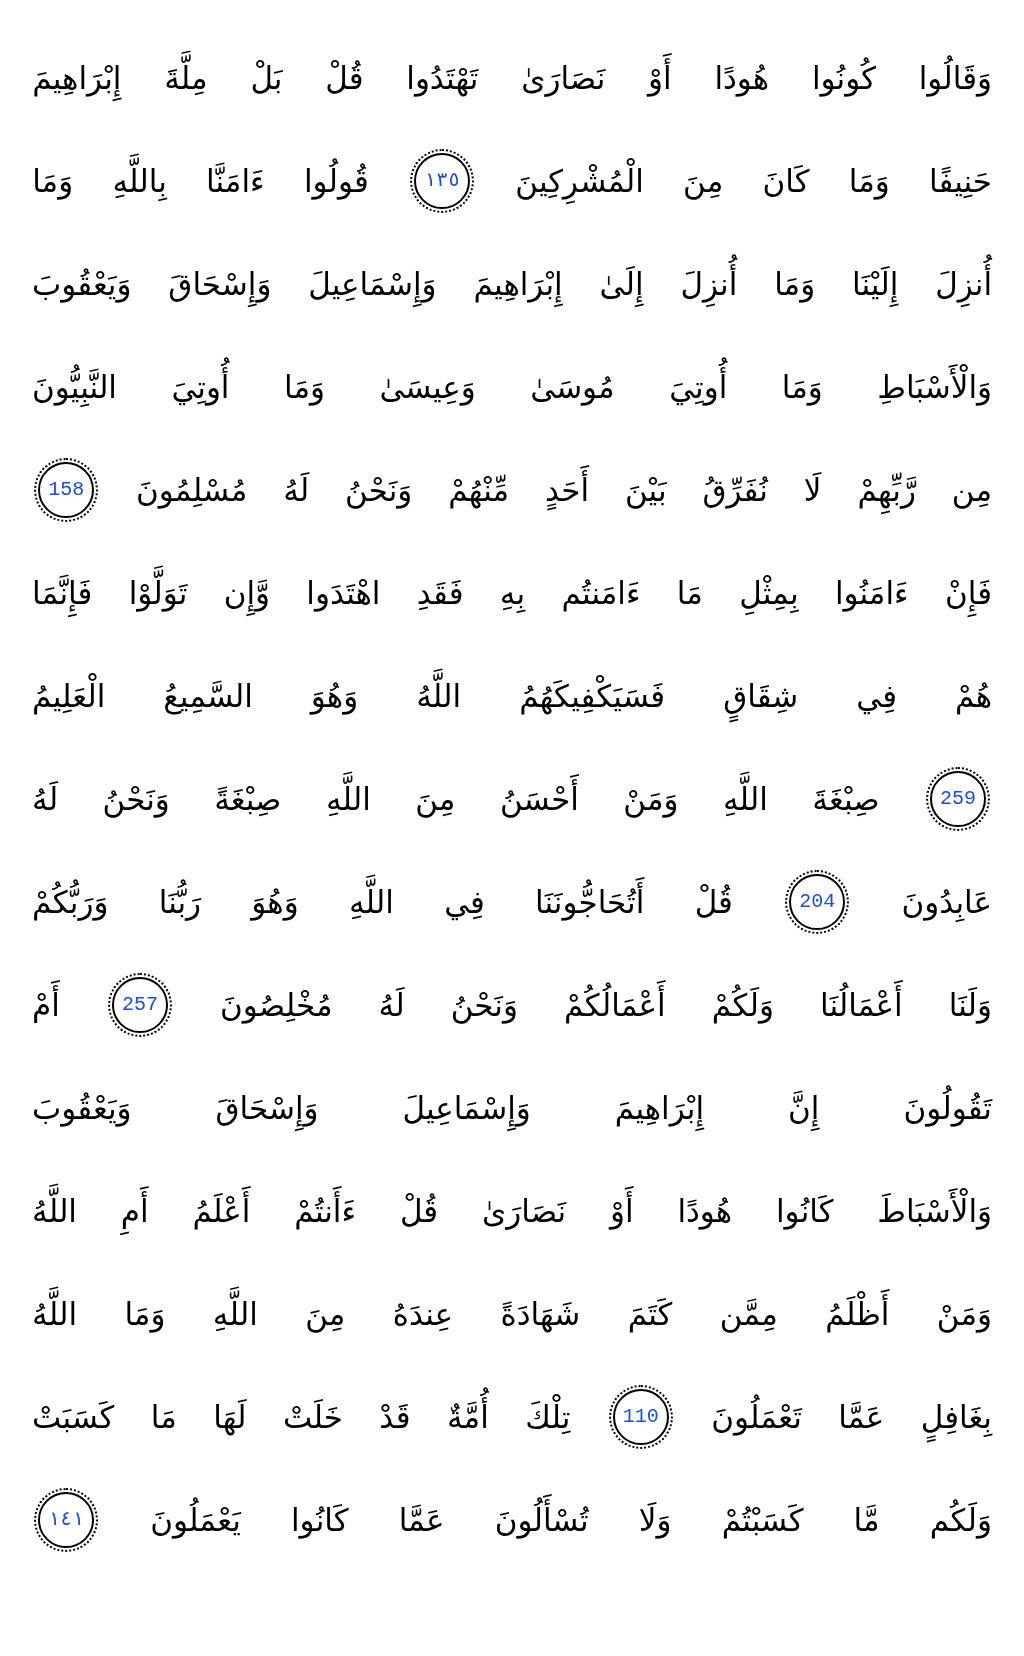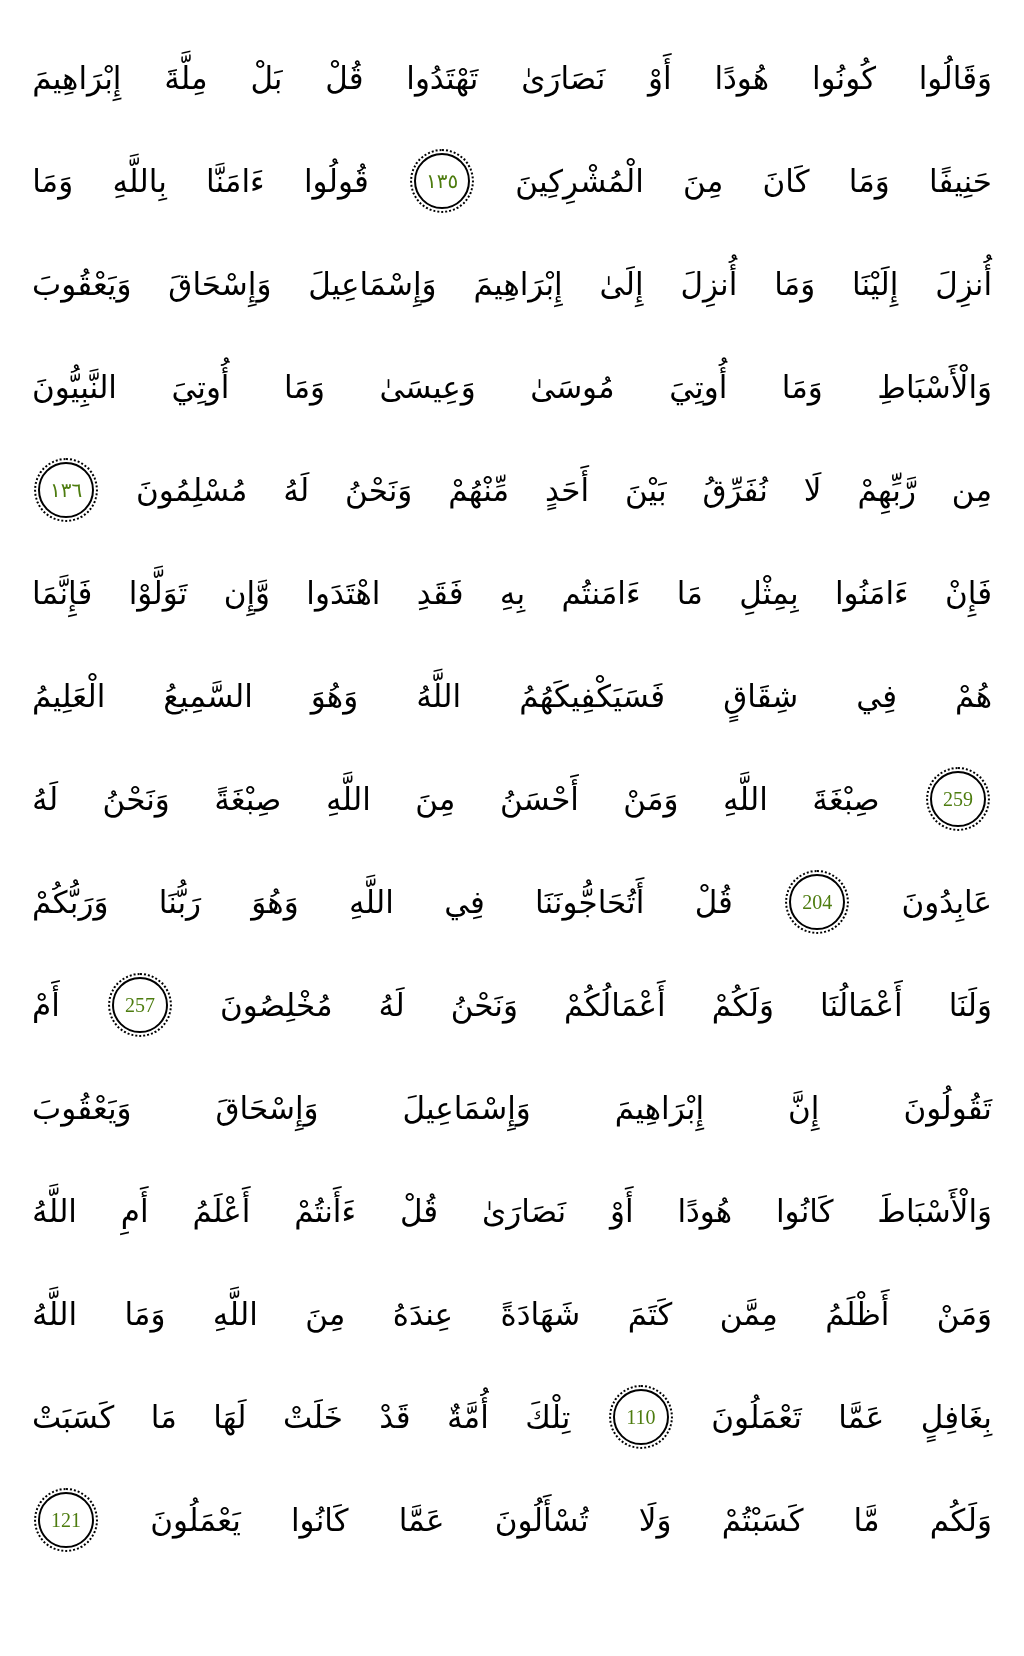--- a/index.html
+++ b/index.html
@@ -53,24 +53,24 @@
     background: #ffffff;
   }
   .ayah-marker::before {
     content: "";
     position: absolute;
     inset: -6px;
     border: 2px dotted #000000;
     border-radius: 50%;
   }
   .ayah-num {
-    font-family: Liberation Serif, serif;
+    font-family: Liberation Mono, monospace;
     font-size: 20px;
     line-height: 1;
-    color: #4d7c0f;
+    color: #1d4ed8;
     direction: rtl;
   }
 </style>
 </head>
 <body>
 
 <div class="page">
   <div class="textblock">
       <div class="line">
         <span class="word">وَقَالُوا</span>
@@ -124,21 +124,21 @@
         <span class="word">رَّبِّهِمْ</span>
         <span class="word">لَا</span>
         <span class="word">نُفَرِّقُ</span>
         <span class="word">بَيْنَ</span>
         <span class="word">أَحَدٍ</span>
         <span class="word">مِّنْهُمْ</span>
         <span class="word">وَنَحْنُ</span>
         <span class="word">لَهُ</span>
         <span class="word">مُسْلِمُونَ</span>
         <span class="ayah-marker">
-          <span class="ayah-num">١٣٦</span>
+          <span class="ayah-num">158</span>
         </span>
       </div>
       <div class="line">
         <span class="word">فَإِنْ</span>
         <span class="word">ءَامَنُوا</span>
         <span class="word">بِمِثْلِ</span>
         <span class="word">مَا</span>
         <span class="word">ءَامَنتُم</span>
         <span class="word">بِهِ</span>
         <span class="word">فَقَدِ</span>
@@ -247,17 +247,17 @@
       <div class="line">
         <span class="word">وَلَكُم</span>
         <span class="word">مَّا</span>
         <span class="word">كَسَبْتُمْ</span>
         <span class="word">وَلَا</span>
         <span class="word">تُسْأَلُونَ</span>
         <span class="word">عَمَّا</span>
         <span class="word">كَانُوا</span>
         <span class="word">يَعْمَلُونَ</span>
         <span class="ayah-marker">
-          <span class="ayah-num">121</span>
+          <span class="ayah-num">١٤١</span>
         </span>
       </div>
     </div>
 </div>
 
 </body></html>

